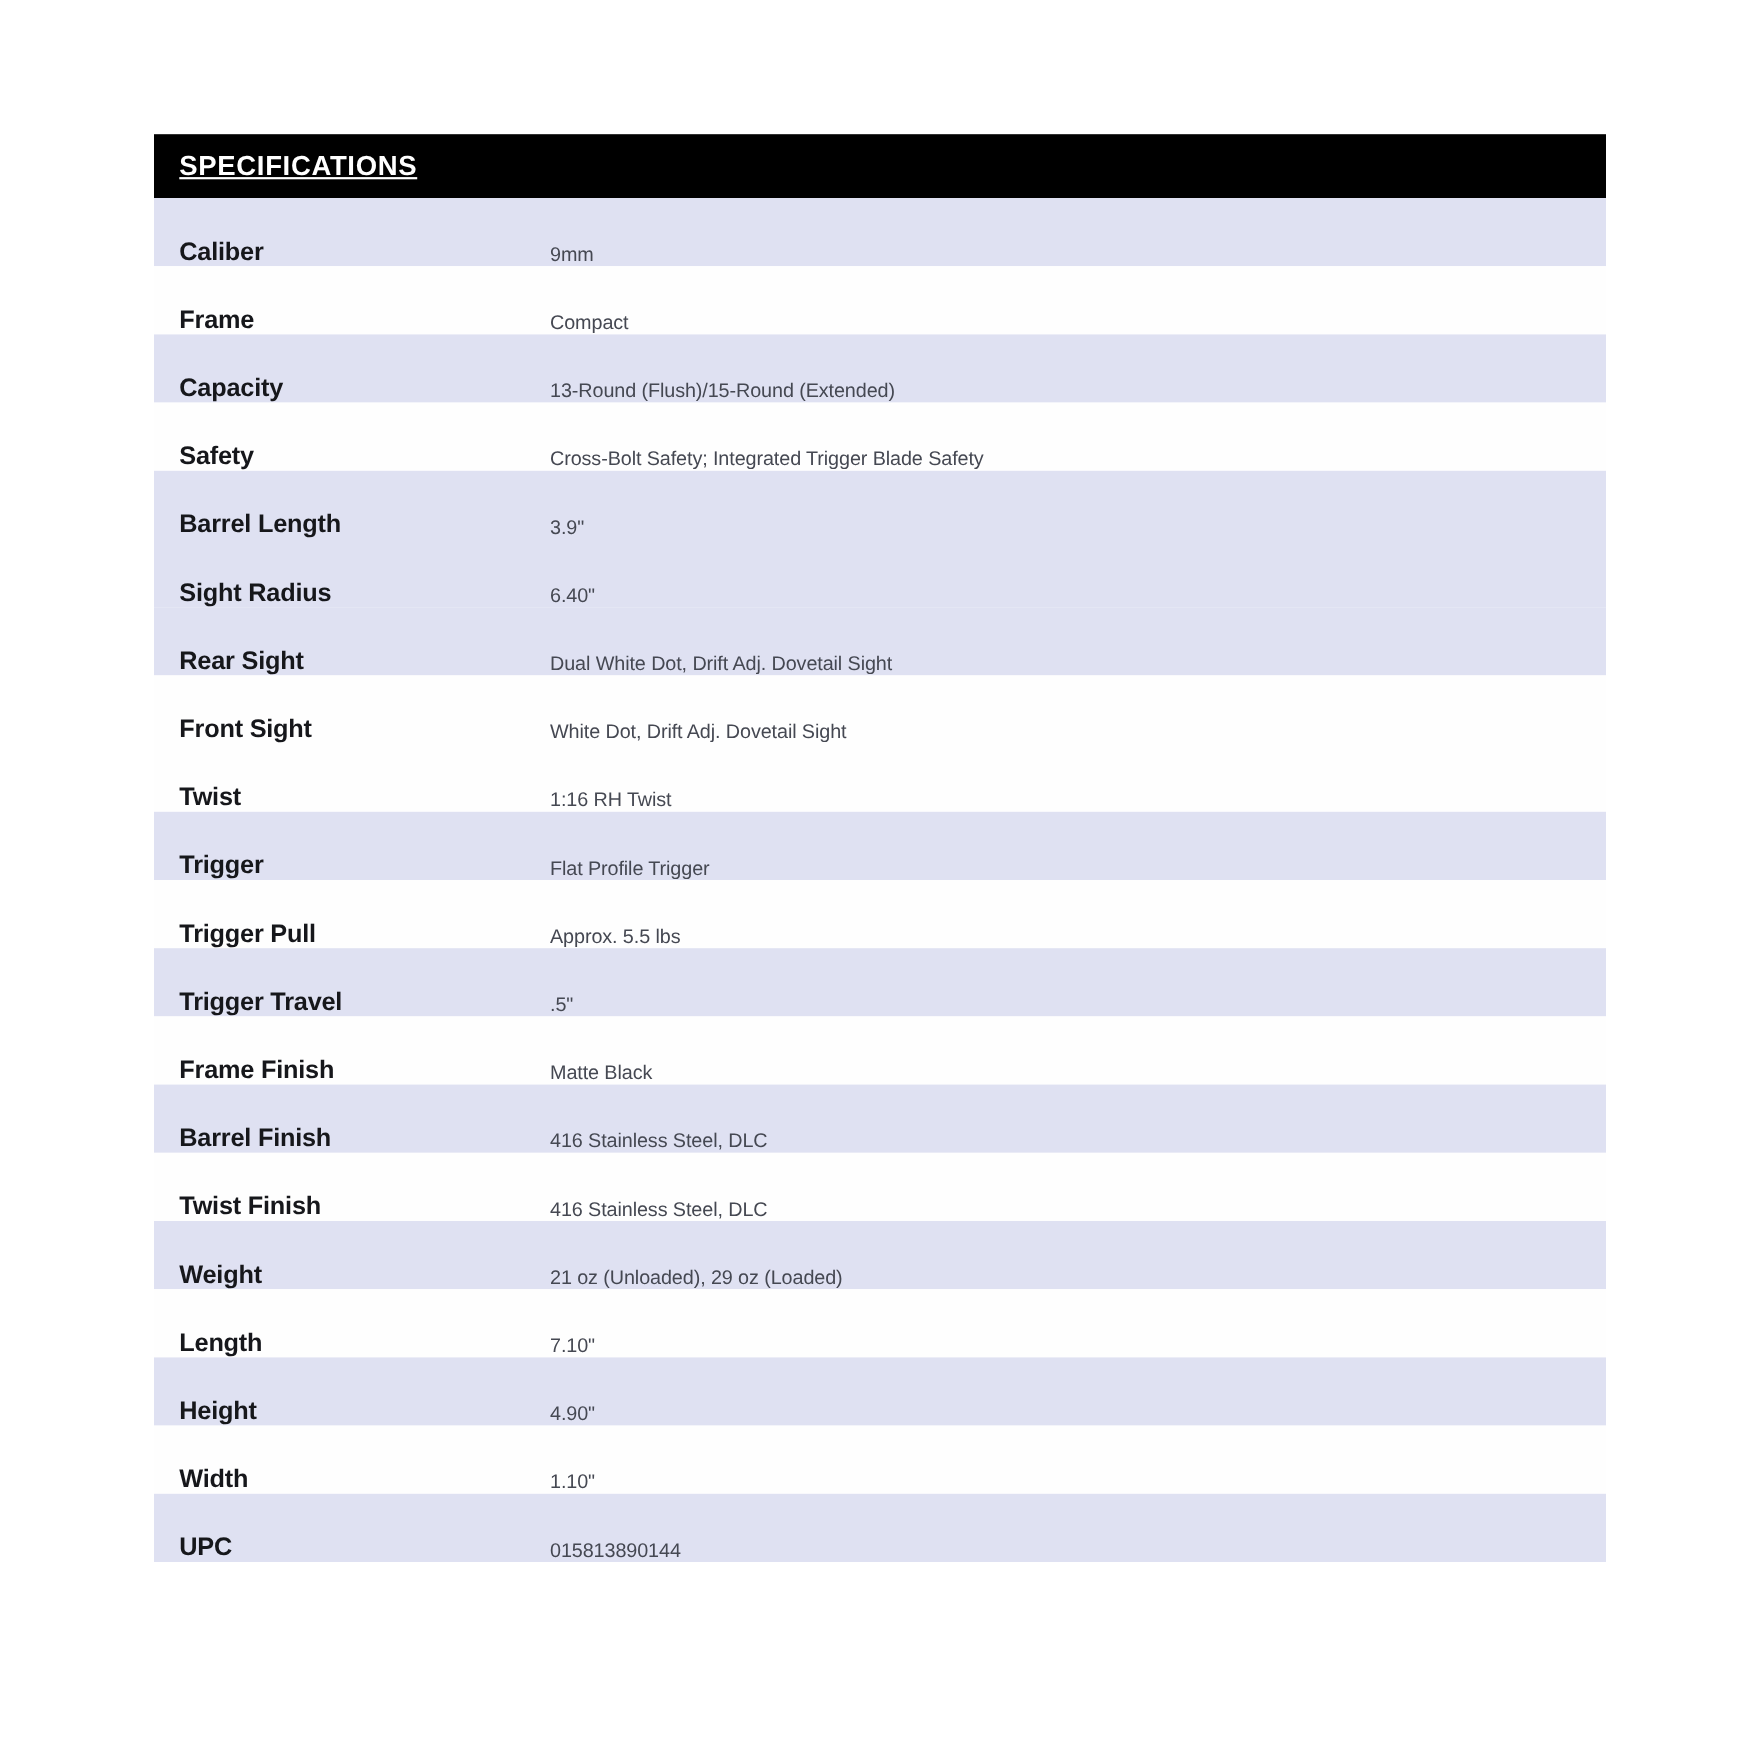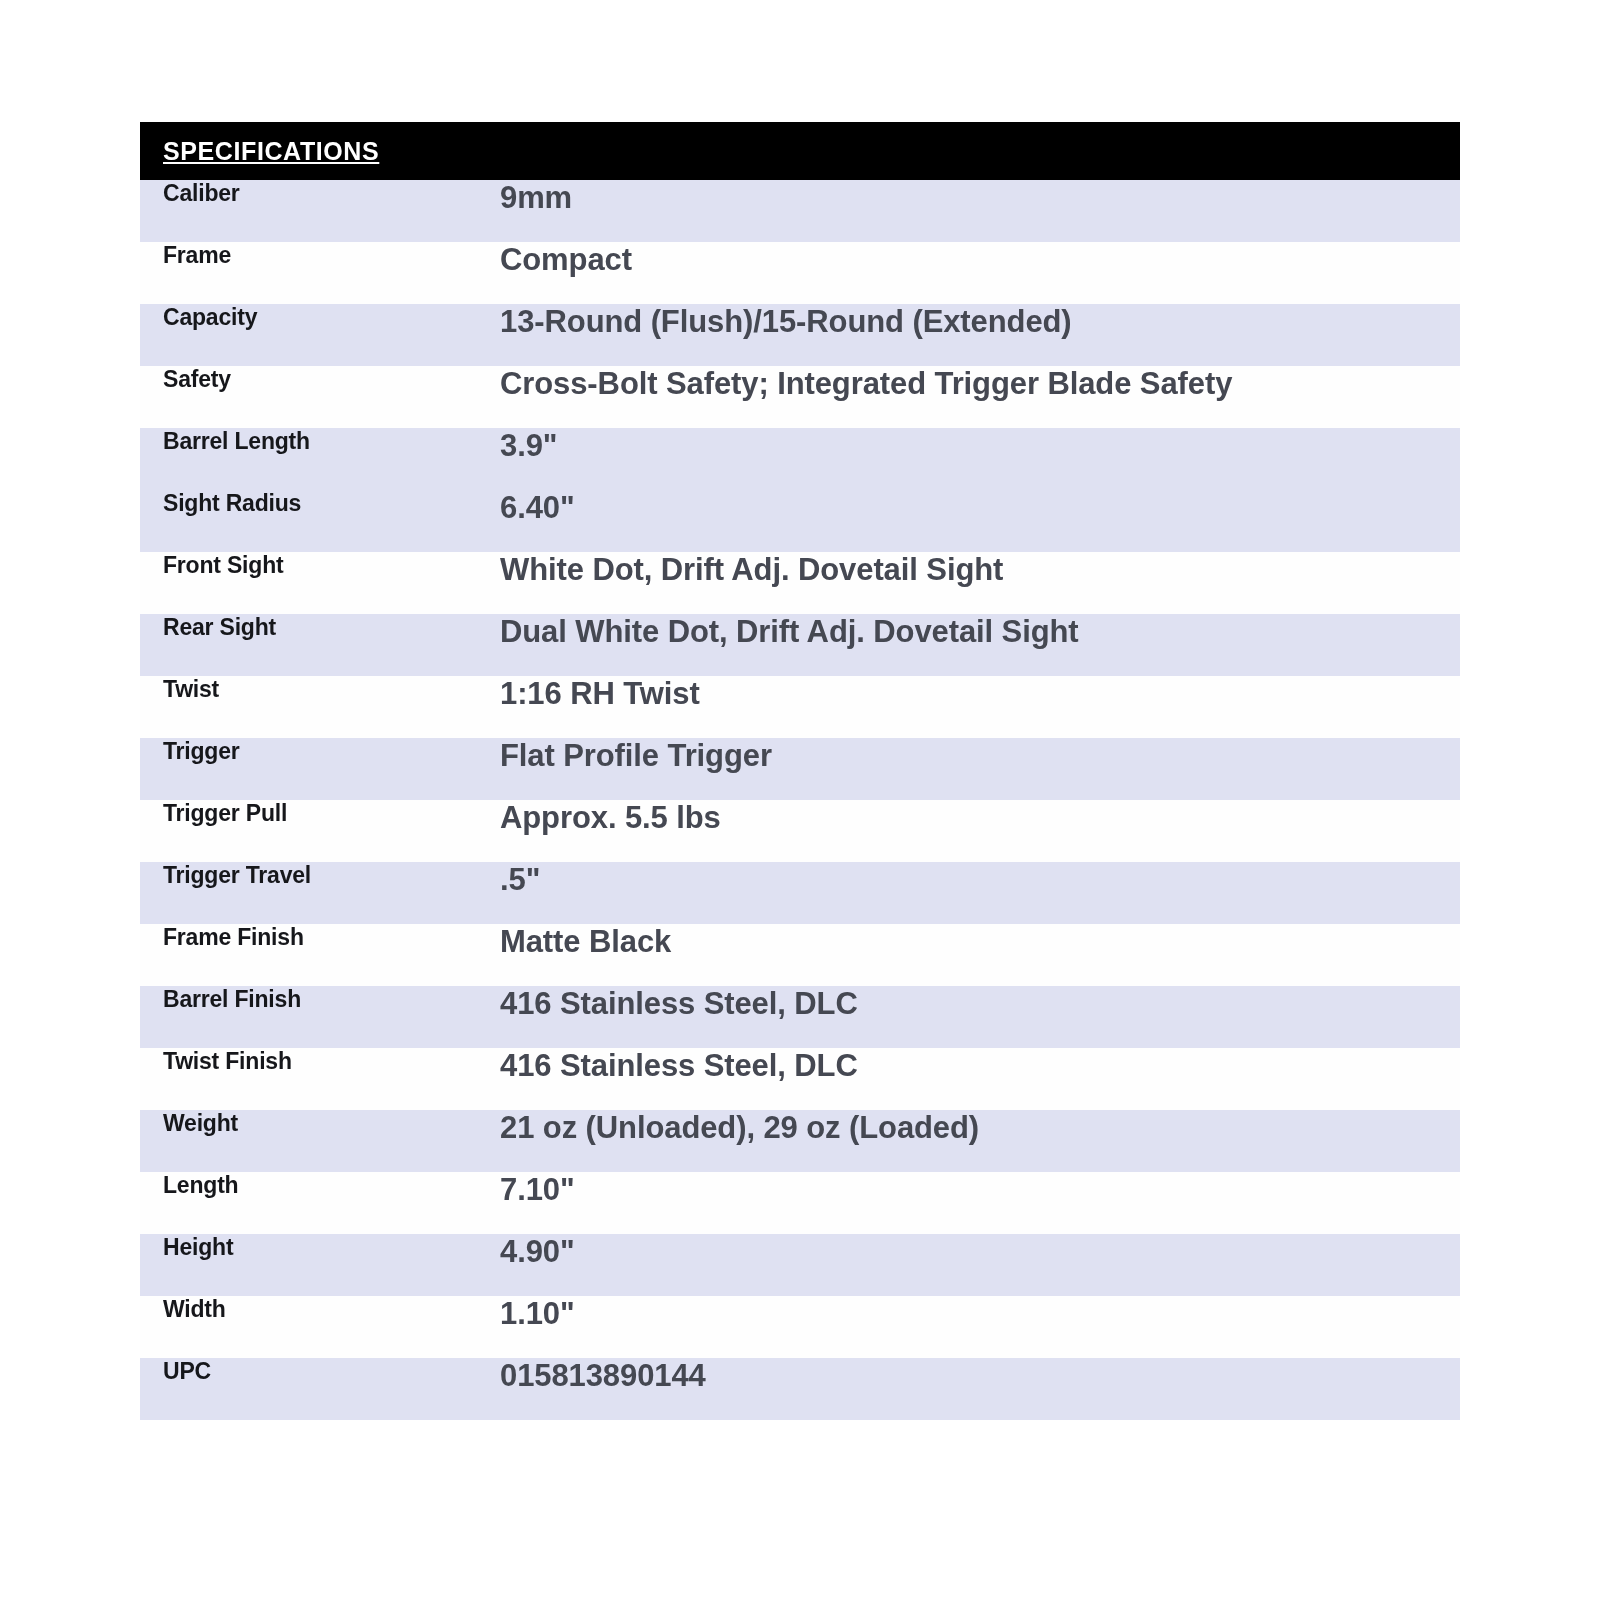--- a/index.html
+++ b/index.html
@@ -30,46 +30,45 @@
     padding-left: 23px;
     font-size: 25px;
     font-weight: bold;
     letter-spacing: 0.6px;
     box-sizing: border-box;
     text-decoration: underline;
   }
   .spec-row {
     height: 62px;
     display: flex;
-    align-items: flex-start;
+    align-items: flex-end;
     box-sizing: border-box;
   }
   .spec-row.alt {
     background: #dfe1f2;
   }
   .spec-row.plain {
     background: #fefefe;
   }
   .spec-label {
     width: 337px;
     padding-left: 23px;
     flex: 0 0 auto;
     font-weight: bold;
     font-size: 23px;
     color: #16171b;
     letter-spacing: -0.2px;
     box-sizing: content-box;
   }
   .spec-value {
-    font-size: 31px;
+    font-size: 18px;
     color: #45485261;
     color: #454852;
     letter-spacing: -0.1px;
     white-space: nowrap;
-    font-weight: bold;
   }
 </style>
 </head>
 <body>
 
 <div class="page">
   <div class="spec-table">
     <div class="spec-header">SPECIFICATIONS</div>
     <div id="rows-container">
   <div class="spec-row alt">
@@ -96,28 +95,28 @@
     <div class="spec-label">Barrel Length</div>
     <div class="spec-value">3.9"</div>
   </div>
 
 
   <div class="spec-row alt">
     <div class="spec-label">Sight Radius</div>
     <div class="spec-value">6.40"</div>
   </div>
 
+  <div class="spec-row alt">
+    <div class="spec-label">Rear Sight</div>
+    <div class="spec-value">Dual White Dot, Drift Adj. Dovetail Sight</div>
+  </div>
+
   <div class="spec-row plain">
     <div class="spec-label">Front Sight</div>
     <div class="spec-value">White Dot, Drift Adj. Dovetail Sight</div>
-  </div>
-
-  <div class="spec-row alt">
-    <div class="spec-label">Rear Sight</div>
-    <div class="spec-value">Dual White Dot, Drift Adj. Dovetail Sight</div>
   </div>
 
   <div class="spec-row plain">
     <div class="spec-label">Twist</div>
     <div class="spec-value">1:16 RH Twist</div>
   </div>
 
   <div class="spec-row alt">
     <div class="spec-label">Trigger</div>
     <div class="spec-value">Flat Profile Trigger</div>

